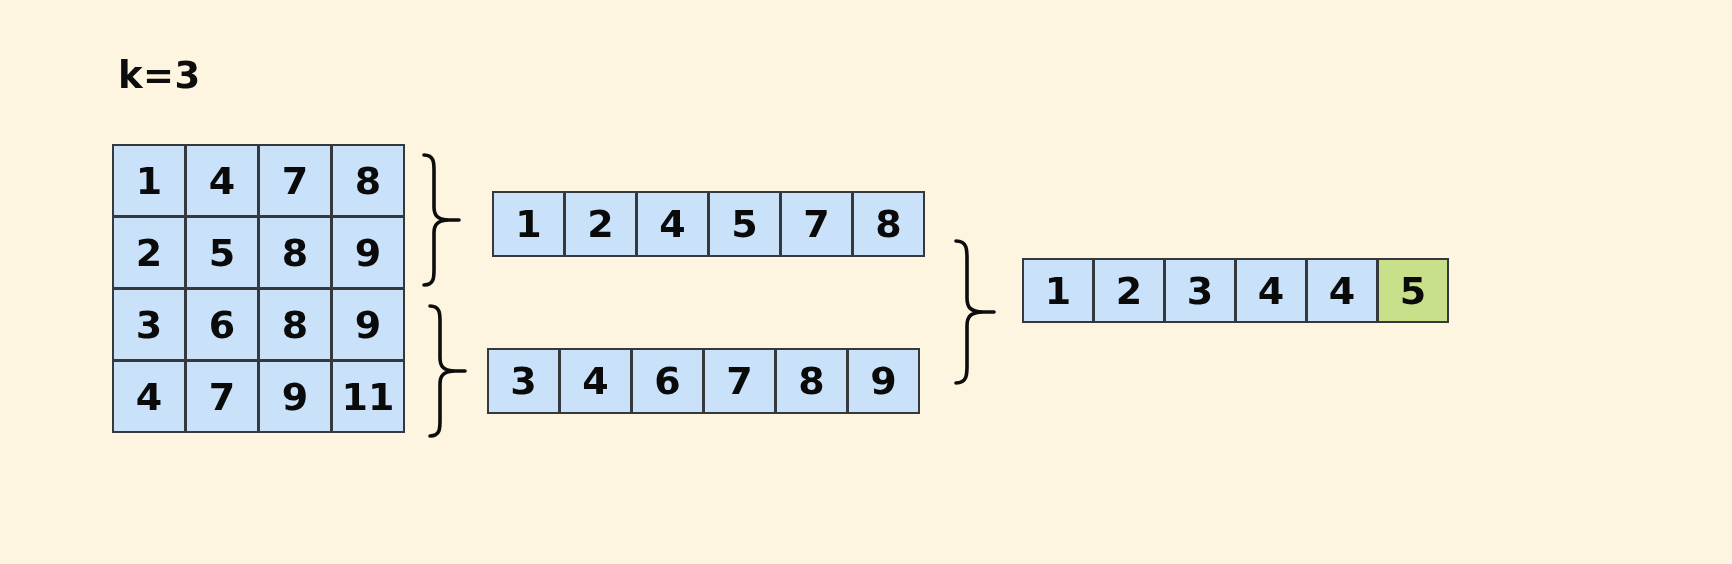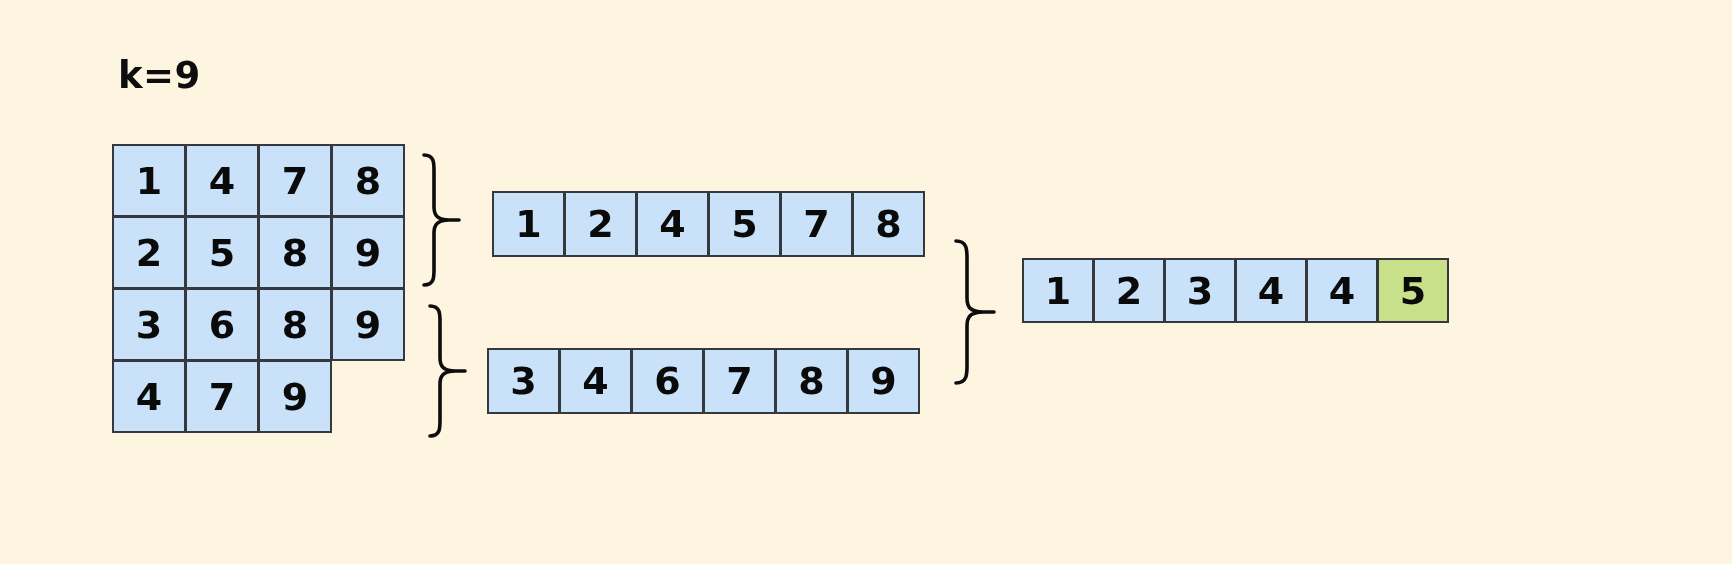--- a/index.html
+++ b/index.html
@@ -84,41 +84,42 @@
   .brace {
     position: absolute;
   }
   .brace svg { display: block; }
 </style>
 </head>
 <body>
 
 <div id="stage">
 
-  <div class="k-label">k=9</div>
+  <div class="k-label">k=3</div>
 
   <div id="matrix">
     <div class="cell">1</div>
     <div class="cell">4</div>
     <div class="cell">7</div>
     <div class="cell">8</div>
 
     <div class="cell">2</div>
     <div class="cell">5</div>
     <div class="cell">8</div>
     <div class="cell">9</div>
 
     <div class="cell">3</div>
     <div class="cell">6</div>
     <div class="cell">8</div>
     <div class="cell">9</div>
 
     <div class="cell">4</div>
     <div class="cell">7</div>
     <div class="cell">9</div>
+    <div class="cell">11</div>
   </div>
 
   <div class="brace" style="left:418px; top:152px;">
     <svg width="46" height="136" viewBox="0 0 46 136">
       <path d="M6 3 C17 3 16 12 16 22 L16 55 C16 64 20 67 29 68
                C20 69 16 72 16 81 L16 114 C16 124 17 133 6 133" fill="none" stroke="#0d0d0d" stroke-width="3.6" stroke-linecap="round" stroke-linejoin="round"></path>
       <path d="M29 68 L41 68" fill="none" stroke="#0d0d0d" stroke-width="3.6" stroke-linecap="round"></path>
     </svg>
   </div>
 

